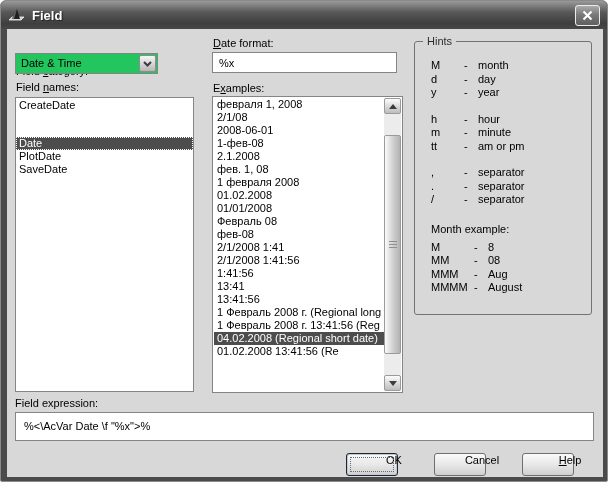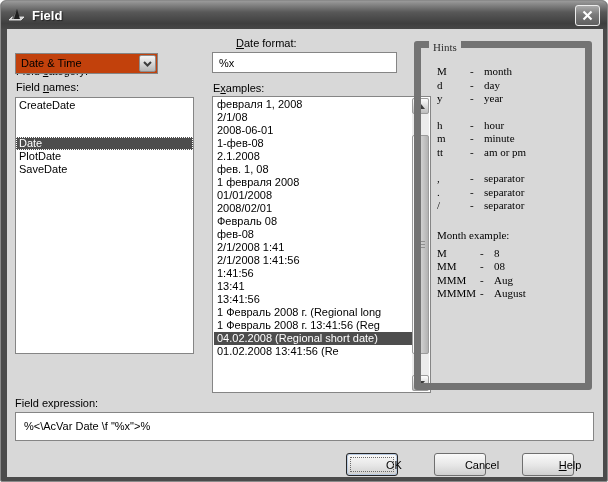--- a/index.html
+++ b/index.html
@@ -21,39 +21,39 @@
                background:linear-gradient(#ababab,#7a7a7a 45%,#5f5f5f);
                display:flex; align-items:center; justify-content:center; }
 
   .content { position:absolute; left:6px; top:28px; width:596px; height:448px;
              background:#d8d8d8; }
 
   .lbl { position:absolute; white-space:nowrap; }
 
   
   .combo { position:absolute; left:8px; top:24px; width:143px; height:21px;
-           background:#c2410c; border:1px solid #858585;text-decoration:underline; }
+           background:#22c55e; border:1px solid #858585;text-decoration:underline; }
   .combo-value { position:absolute; left:5px; top:3px; }
   .combo-btn { position:absolute; right:1px; top:1px; width:17px; height:17px;
                background:linear-gradient(#f7f7f7,#d4d4d4 55%,#b6b6b6);
                border:1px solid #8d8d8d; border-radius:2px;
                display:flex; align-items:center; justify-content:center; }
 
   
   .textbox { position:absolute; background:#fff; border:1px solid #858585;
              font-family:"Liberation Sans", sans-serif; font-size:11px; padding-left:6px; }
   #date-format-input { left:205px; top:23px; width:185px; height:21px; }
   .exprbox { position:absolute; left:8px; top:383px; width:579px; height:29px;
              background:#fff; border:1px solid #858585; line-height:27px; padding-left:8px;
              white-space:nowrap; overflow:hidden; }
 
   
   .listbox { position:absolute; background:#fff; border:1px solid #858585; overflow:hidden; }
-  #field-names-list { left:8px; top:68px; width:179px; height:257px; padding:1px 0 0 0; }
-  #examples-list { left:205px; top:67px; width:219px; height:297px; }
+  #field-names-list { left:8px; top:68px; width:179px; height:295px; padding:1px 0 0 0; }
+  #examples-list { left:205px; top:67px; width:191px; height:297px; }
   .rows { position:absolute; left:1px; top:1px; bottom:1px; right:1px; overflow:hidden; }
   #examples-list .rows { right:18px; }
   .row { height:13px; line-height:13px; padding-left:3px; white-space:nowrap; overflow:hidden; }
   .row.selected { background:#4d4d4d; color:#fff; }
   .row.focused { outline:1px dotted #fff; outline-offset:-1px;margin-top:25px; }
 
   
   .scrollbar { position:absolute; top:1px; right:1px; bottom:1px; width:17px; background:#ececec; }
   .sb-btn { position:absolute; left:0; right:0; height:16px;
             background:linear-gradient(#fdfdfd,#d8d8d8 55%,#bdbdbd);
@@ -65,35 +65,35 @@
   .arr-down { width:0; height:0; border-left:4px solid transparent; border-right:4px solid transparent;
               border-top:5px solid #3c3c3c; }
   .sb-thumb { position:absolute; left:0; right:0; top:37px; height:219px;
               background:linear-gradient(90deg,#fbfbfb,#cfcfcf 55%,#b2b2b2);
               border:1px solid #9b9b9b; border-radius:2px; }
   .sb-grip { position:absolute; left:50%; top:50%; width:8px; height:8px;
              transform:translate(-50%,-50%);
              background:repeating-linear-gradient(to bottom,#8f8f8f 0,#8f8f8f 1px,transparent 1px,transparent 3px); }
 
   
-  .groupbox { position:absolute; left:407px; top:12px; width:178px; height:349px;
-              border:7px solid #737373; border-radius:3px;font-family:Liberation Serif, serif; }
+  .groupbox { position:absolute; left:407px; top:12px; width:178px; height:274px;
+              border:1px solid #737373; border-radius:3px; }
   .group-legend { position:absolute; top:-7px; left:8px; background:#d8d8d8; padding:0 4px;
                   color:#2e2e2e; }
   .hints-body { padding:17px 6px 0 16px; }
   .hint-row { display:grid; grid-template-columns:33px 14px auto; height:13.5px; }
   .hint-group { margin-bottom:13px; }
   .month-title { margin:16px 0 6px 0; }
   .month-row { display:grid; grid-template-columns:43px 14px auto; height:13.5px; }
 
   
   .btn { position:absolute; top:424px; width:52px; height:23px;
          background:linear-gradient(#fafafa,#e6e6e6 55%,#cfcfcf);
          border:1px solid #6f6f6f; border-radius:3px;
-         display:flex; align-items:center; justify-content:center;padding-left:44px; }
+         display:flex; align-items:flex-start; justify-content:center;padding-left:44px; }
   #ok-button { left:339px; border-color:#262626; box-shadow:inset 0 0 0 1px #b9cbe2, inset 0 0 0 1px #aaa; }
   #cancel-button { left:427px; }
   #help-button { left:515px; }
   .focus-rect { position:absolute; left:3px; top:3px; right:3px; bottom:3px;
                 border:1px dotted #6a6a6a; pointer-events:none; }
   u { text-underline-offset:1px; }
 </style>
 </head>
 <body>
 
@@ -129,37 +129,37 @@
 
     <span class="lbl" style="left:9px; top:52px;"><span>Field </span><u>n</u><span>ames:</span></span>
 
     <div class="listbox" id="field-names-list">
       <div class="row">CreateDate</div>
       <div class="row selected focused">Date</div>
       <div class="row">PlotDate</div>
       <div class="row">SaveDate</div>
     </div>
 
-    <span class="lbl" style="left:206px; top:8px;margin-left:23px;"><span></span><u>D</u><span>ate format:</span></span>
+    <span class="lbl" style="left:206px; top:8px;"><span></span><u>D</u><span>ate format:</span></span>
 
     <input class="textbox" id="date-format-input" value="%x" style="">
 
     <span class="lbl" style="left:206px; top:53px;"><span>E</span><u>x</u><span>amples:</span></span>
 
     <div class="listbox" id="examples-list">
       <div class="rows">
         <div class="row">февраля 1, 2008</div>
         <div class="row">2/1/08</div>
         <div class="row">2008-06-01</div>
         <div class="row">1-фев-08</div>
         <div class="row">2.1.2008</div>
         <div class="row">фев. 1, 08</div>
         <div class="row">1 февраля 2008</div>
+        <div class="row">01.02.2008</div>
         <div class="row">01/01/2008</div>
-        <div class="row">2008/02/01</div>
         <div class="row">Февраль 08</div>
         <div class="row">фев-08</div>
         <div class="row">2/1/2008 1:41</div>
         <div class="row">2/1/2008 1:41:56</div>
         <div class="row">1:41:56</div>
         <div class="row">13:41</div>
         <div class="row">13:41:56</div>
         <div class="row">1 Февраль 2008 г. (Regional long</div>
         <div class="row">1 Февраль 2008 г. 13:41:56 (Reg</div>
         <div class="row selected">04.02.2008 (Regional short date)</div>

